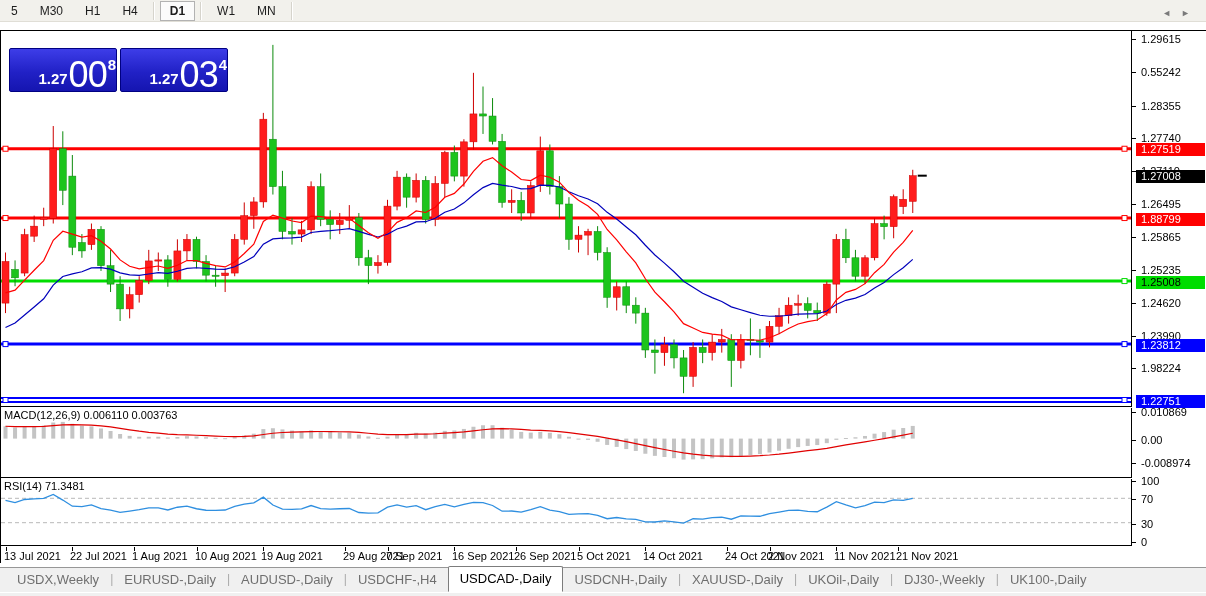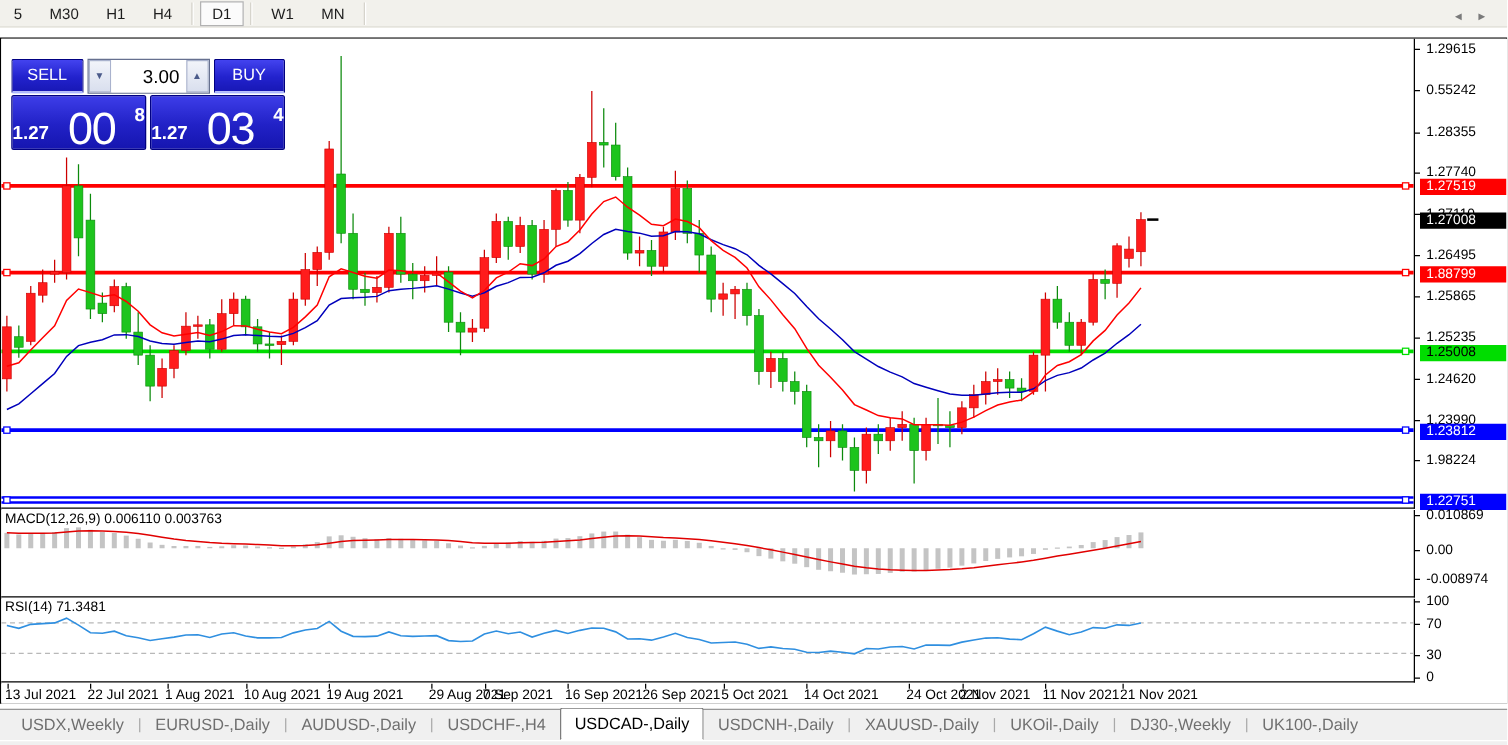--- a/index.html
+++ b/index.html
@@ -3,21 +3,21 @@
 <meta charset="utf-8">
 <style>
   * { margin:0; padding:0; box-sizing:border-box; }
   body { background:#fff; font-family:"Liberation Sans", sans-serif; }
   .screen { position:relative; width:1206px; height:596px; background:#fff; overflow:hidden; }
 
   
   .tf-bar { position:absolute; left:0; top:0; width:1206px; height:22px;
             background:#f2f1ec; border-bottom:1px solid #e0ded6; display:flex; align-items:center; }
   .tf-btn { font-size:12px; color:#1d1d1d; padding:2px 9px; margin:0 1px; border:1px solid transparent; cursor:default; }
-  .tf-btn.active { background:#fbfbfb; border:1px solid #b2b2b2; }
+  .tf-btn.active { background:#fbfbfb; border:1px solid #b2b2b2;font-weight:bold; }
   .tf-sep { width:0; height:18px; border-left:1px solid #d6d4cc; border-right:1px solid #ffffff; margin:0 4px; }
 
   
   .chart-win { position:absolute; left:0; top:30px; width:1206px; height:533px;
                background:#fff; border:1px solid #000; }
   .pane { position:absolute; background:#fff; }
   .main-pane { left:0; top:0; width:1131px; height:376px; border-right:1px solid #000; border-bottom:1px solid #000; }
   .macd-pane { left:0; top:377px; width:1131px; height:70px; border-right:1px solid #000; border-bottom:1px solid #000; }
   .rsi-pane  { left:0; top:448px; width:1131px; height:67px; border-right:1px solid #000; border-bottom:1px solid #000;text-align:center; }
   .date-axis { left:0; top:516px; width:1131px; height:16px; }
@@ -44,21 +44,21 @@
             border:1px solid #000082; border-bottom:2px solid #aab6ff; border-radius:2px;
             color:#fff; font-size:13px; text-align:center; line-height:24px; cursor:pointer; }
   .tw-spin-group { flex:1; display:flex; margin:0 3px; border:1px solid #66708f; background:#fff; }
   .tw-spin { width:18px; background:linear-gradient(180deg,#f2f4fa,#d9dfee); border:1px solid #a9b2cd;
              color:#4a5a8a; font-size:8px; text-align:center; line-height:24px; cursor:pointer; }
   .tw-vol { flex:1; border:none; outline:none; font-size:15px; color:#000; text-align:right; padding-right:5px; width:60px;
             font-family:"Liberation Sans", sans-serif; }
   .tw-row2 { display:flex; height:44px; margin-top:1px; }
   .tw-price { flex:1; background:linear-gradient(180deg,#3d3de8 0%,#2121c6 55%,#1515b0 100%);
               border:1px solid #000082; border-radius:2px; color:#fff;
-              display:flex; align-items:flex-end; justify-content:space-between; cursor:pointer; }
+              display:flex; align-items:flex-end; justify-content:flex-end; cursor:pointer; }
   .tw-price + .tw-price { margin-left:3px; }
   .p-small { font-size:15px; font-weight:bold; margin:0 1px 4px 0; }
   .p-big   { font-size:36px; line-height:32px; letter-spacing:-1px; }
   .p-sup   { font-size:15px; font-weight:bold; margin:0 0 18px 1px; }
 
   
   .tab-bar { position:absolute; left:0; top:567px; width:1206px; height:25px; background:#f0f0f0;
              border-top:1px solid #979797; display:flex; align-items:flex-end; padding-left:6px; }
   .tab { font-size:13px; color:#6f6f6f; padding:4px 11px 5px 11px; white-space:nowrap; cursor:pointer; }
   .tab.active { background:#fff; color:#000; border:1px solid #7c7c7c; border-bottom:1px solid #fff;
@@ -300,29 +300,20 @@
             <rect x="898.7" y="168.28434947568033" width="7" height="7.377351530800809" fill="#ff1c1c" stroke="#cc0000" stroke-width="0.5"></rect>
             <line x1="911.7500000000001" y1="138.77494335247832" x2="911.7500000000001" y2="181.98514517573915" stroke="#cc0000" stroke-width="1"></line>
             <rect x="908.2500000000001" y="144.6768245771187" width="7" height="25.715339621647246" fill="#ff1c1c" stroke="#cc0000" stroke-width="0.5"></rect>
           </g>
           <polyline points="4.5,296.5736183034965 14.05,292.04878463141716 23.6,284.0070993092306 33.150000000000006,275.92999820793875 42.7,267.7727960637544 52.25,254.1295233417424 61.800000000000004,245.5110336654537 71.35000000000001,242.84977009822018 80.9,240.76577374304455 90.45,236.9071315190995 100,236.7047116767168 109.55000000000001,238.1973644406407 119.10000000000001,241.80585086204985 128.65,243.79286130143714 138.20000000000002,244.30580266626004 147.75,242.99963243532156 157.3,241.7163951925106 166.85000000000002,242.3222964434591 176.4,240.2862522387163 185.95000000000002,237.38139560013363 195.5,236.75262180073204 205.05,237.42653613764483 214.60000000000002,238.08709041490874 224.15,238.4480699029796 233.70000000000002,235.71032074946487 243.25000000000003,231.0657382794768 252.8,225.5978636976638 262.35,213.10600245227846 271.90000000000003,207.88158960544956 281.45000000000005,207.2040381870218 291,206.82760675243736 300.55,206.10215731679946 310.1,201.51445766410524 319.65000000000003,200.31392418054986 329.20000000000005,199.70157890529157 338.75,198.76166234176893 348.3,197.66766833821586 357.85,200.3138992203154 367.40000000000003,203.4381368596396 376.95000000000005,205.99092361496832 386.5,203.18581667958128 396.05,198.00095106173606 405.6,195.10782230635925 415.15000000000003,190.94474909377286 424.70000000000005,190.70509820752062 434.25000000000006,187.2297019207035 443.8,181.24386282673183 453.35,177.95791052627746 462.90000000000003,171.85686395766936 472.45000000000005,163.77149934249098 482.00000000000006,156.612787394427 491.55,152.40430168500873 501.1,154.1353716736727 510.65000000000003,155.51745214308636 520.2,157.92360605514614 529.75,157.6199649388253 539.3000000000001,154.1822054757238 548.85,154.31450144494536 558.4000000000001,156.01563155018889 567.95,160.77174042874506 577.5,164.71223673232677 587.0500000000001,167.95917193872825 596.6,172.82712642007948 606.1500000000001,181.32445439090583 615.7,188.0912003993452 625.25,195.91945848219953 634.8000000000001,203.75462994039174 644.35,214.23085468911174 653.9000000000001,223.994219770118 663.45,232.15143300634355 673,240.76470340466597 682.5500000000001,250.27162002377756 692.1,256.27950309183944 701.6500000000001,262.2202637725975 711.2,266.66285769915675 720.75,270.46205505022306 730.3000000000001,275.83206602672516 739.85,278.79769898437627 749.4000000000001,281.5895387060177 758.95,284.27128945681096 768.5,285.27209828270065 778.0500000000001,285.2238268866525 787.6,284.22184619793353 797.1500000000001,283.16724002252437 806.7,282.8312705767 816.2500000000001,282.76536820812015 825.8000000000001,280.07068856009846 835.35,273.5490649832093 844.9000000000001,269.2969870794002 854.45,267.10813251475554 864.0000000000001,263.4415939262611 873.5500000000001,256.99455982307114 883.1,251.42104900968266 892.6500000000001,243.62364283351405 902.2,236.7746161646202 911.7500000000001,228.4020896566655" fill="none" stroke="#0000bb" stroke-width="1.2"></polyline>
           <polyline points="4.5,261.93839001278985 14.05,259.18603690330633 23.6,249.07771130040882 33.150000000000006,239.27430691761217 42.7,229.62457377293953 52.25,209.27406874542675 61.800000000000004,200.1926265921787 71.35000000000001,203.10980983467022 80.9,206.167264444964 90.45,204.74061805127144 100,210.1842353606552 109.55000000000001,217.99144567324254 119.10000000000001,228.8822219283157 128.65,235.2059935223156 138.20000000000002,237.7931249390738 147.75,236.36490770032233 157.3,235.00474680288198 166.85000000000002,237.43684901198426 176.4,234.25302377185645 185.95000000000002,229.54026112503033 195.5,229.7083743398819 205.05,232.33697527931577 214.60000000000002,234.5834585353574 224.15,235.94244148959928 233.70000000000002,230.922511985001 243.25000000000003,222.50385772947314 252.8,213.12481412039403 262.35,190.40891882548948 271.90000000000003,184.08683560943112 281.45000000000005,187.0580516809414 291,189.9680954492425 300.55,191.58256226945733 310.1,185.04708933631358 319.65000000000003,185.6400893378924 329.20000000000005,187.08336875876844 338.75,187.49775565836262 348.3,187.35775068460214 357.85,194.52474293127716 367.40000000000003,201.82579208066053 376.95000000000005,207.22451918749633 386.5,201.39001521262614 396.05,191.34679333456262 405.6,186.77038268329542 415.15000000000003,179.96013437140618 424.70000000000005,181.47803527569513 434.25000000000006,176.20489050784832 443.8,166.23772348587957 453.35,162.39420785603514 462.90000000000003,153.0218788406822 472.45000000000005,140.27569235886807 482.00000000000006,130.23023336885387 491.55,126.61008995466604 501.1,134.76208661023776 510.65000000000003,141.0486630151439 520.2,148.49165977161542 529.75,149.5992768632529 539.3000000000001,144.18206485988108 548.85,146.26486418302392 558.4000000000001,151.13069480476994 567.95,161.53108287923249 577.5,169.2740132226707 587.0500000000001,174.93846972813762 596.6,183.40541545640366 606.1500000000001,198.47674611872512 615.7,208.89163963963787 625.25,220.76625776165685 634.8000000000001,231.91900080904963 644.35,247.7506556030987 653.9000000000001,261.1828765080218 663.45,270.73572902812816 673,280.94694327535734 682.5500000000001,292.6549147189087 692.1,296.9646272740999 701.6500000000001,301.44885332974997 711.2,303.2015703542947 720.75,304.15656275549327 730.3000000000001,308.77031058026614 739.85,308.7128047585612 749.4000000000001,308.8573740610836 758.95,309.26308731629496 768.5,306.7207417208958 778.0500000000001,302.7244455764003 787.6,297.53855352809944 797.1500000000001,293.0081216627055 806.7,290.5469315637517 816.2500000000001,289.01227937439995 825.8000000000001,282.4871180481243 835.35,269.00452007833997 844.9000000000001,261.32664516251725 854.45,258.3980891090263 864.0000000000001,252.64865618762428 873.5500000000001,241.71694029735937 883.1,233.3476676752576 892.6500000000001,221.03892465645168 902.2,211.44718371449315 911.7500000000001,199.30711841678914" fill="none" stroke="#ff0000" stroke-width="1.2"></polyline>
           <rect x="916.7500000000001" y="143.6768245771187" width="9" height="2" fill="#000"></rect>
         </svg>
 
       <div class="trade-widget">
-        <div class="tw-row1">
-          <div class="tw-btn">SELL</div>
-          <div class="tw-spin-group">
-            <div class="tw-spin">▼</div>
-            <input class="tw-vol" readonly="" value="3.00" style="">
-            <div class="tw-spin">▲</div>
-          </div>
-          <div class="tw-btn">BUY</div>
-        </div>
         <div class="tw-row2">
           <div class="tw-price">
             <span class="p-small">1.27</span>
             <span class="p-big">00</span>
             <span class="p-sup">8</span>
           </div>
           <div class="tw-price">
             <span class="p-small">1.27</span>
             <span class="p-big">03</span>
             <span class="p-sup">4</span>

